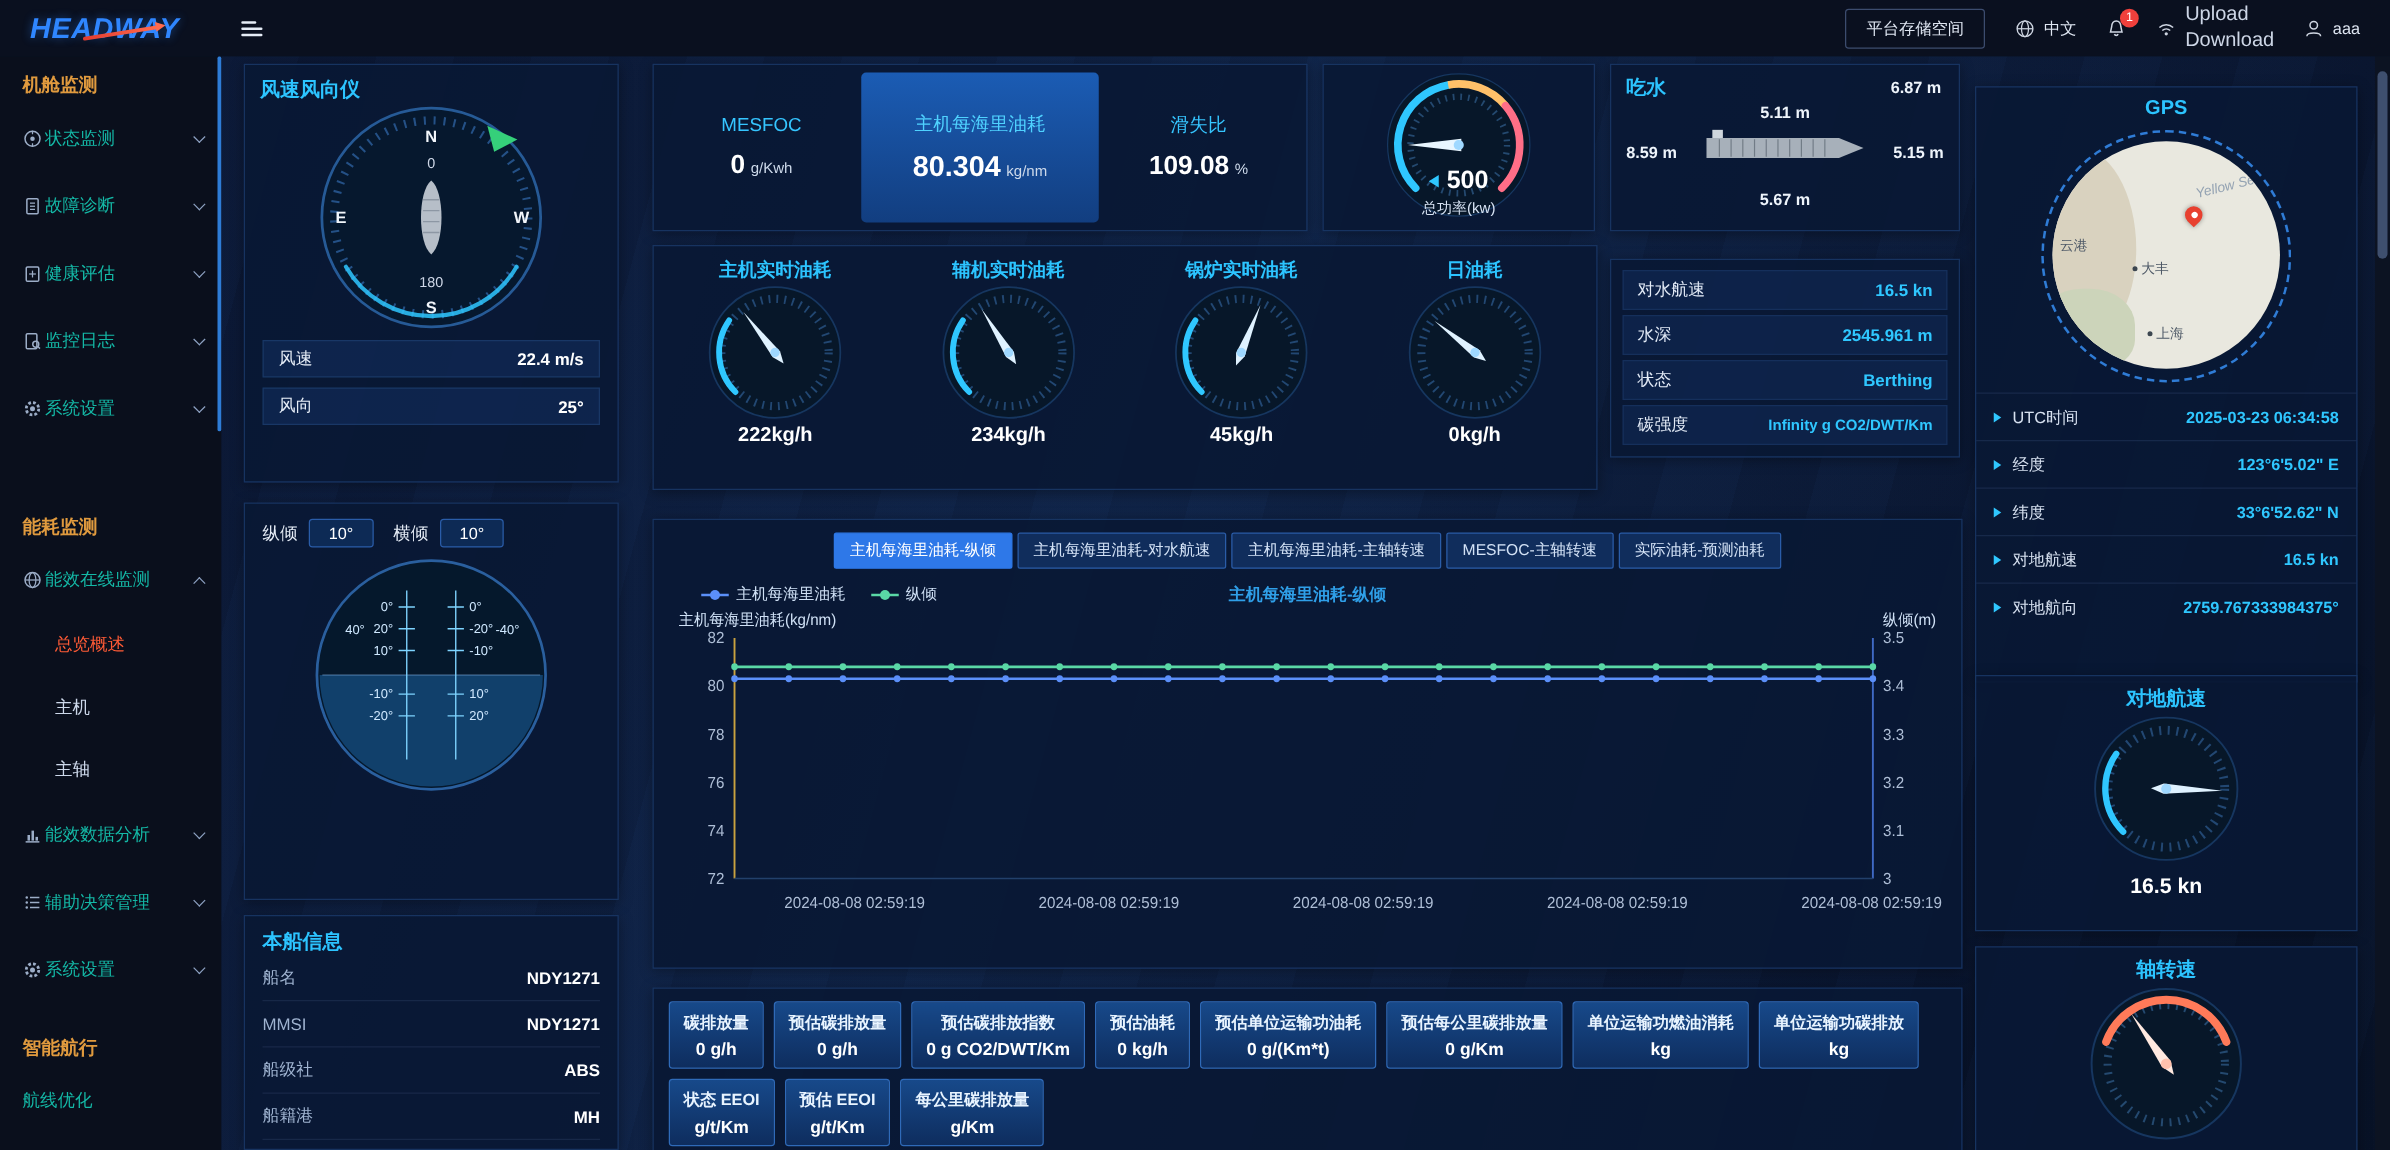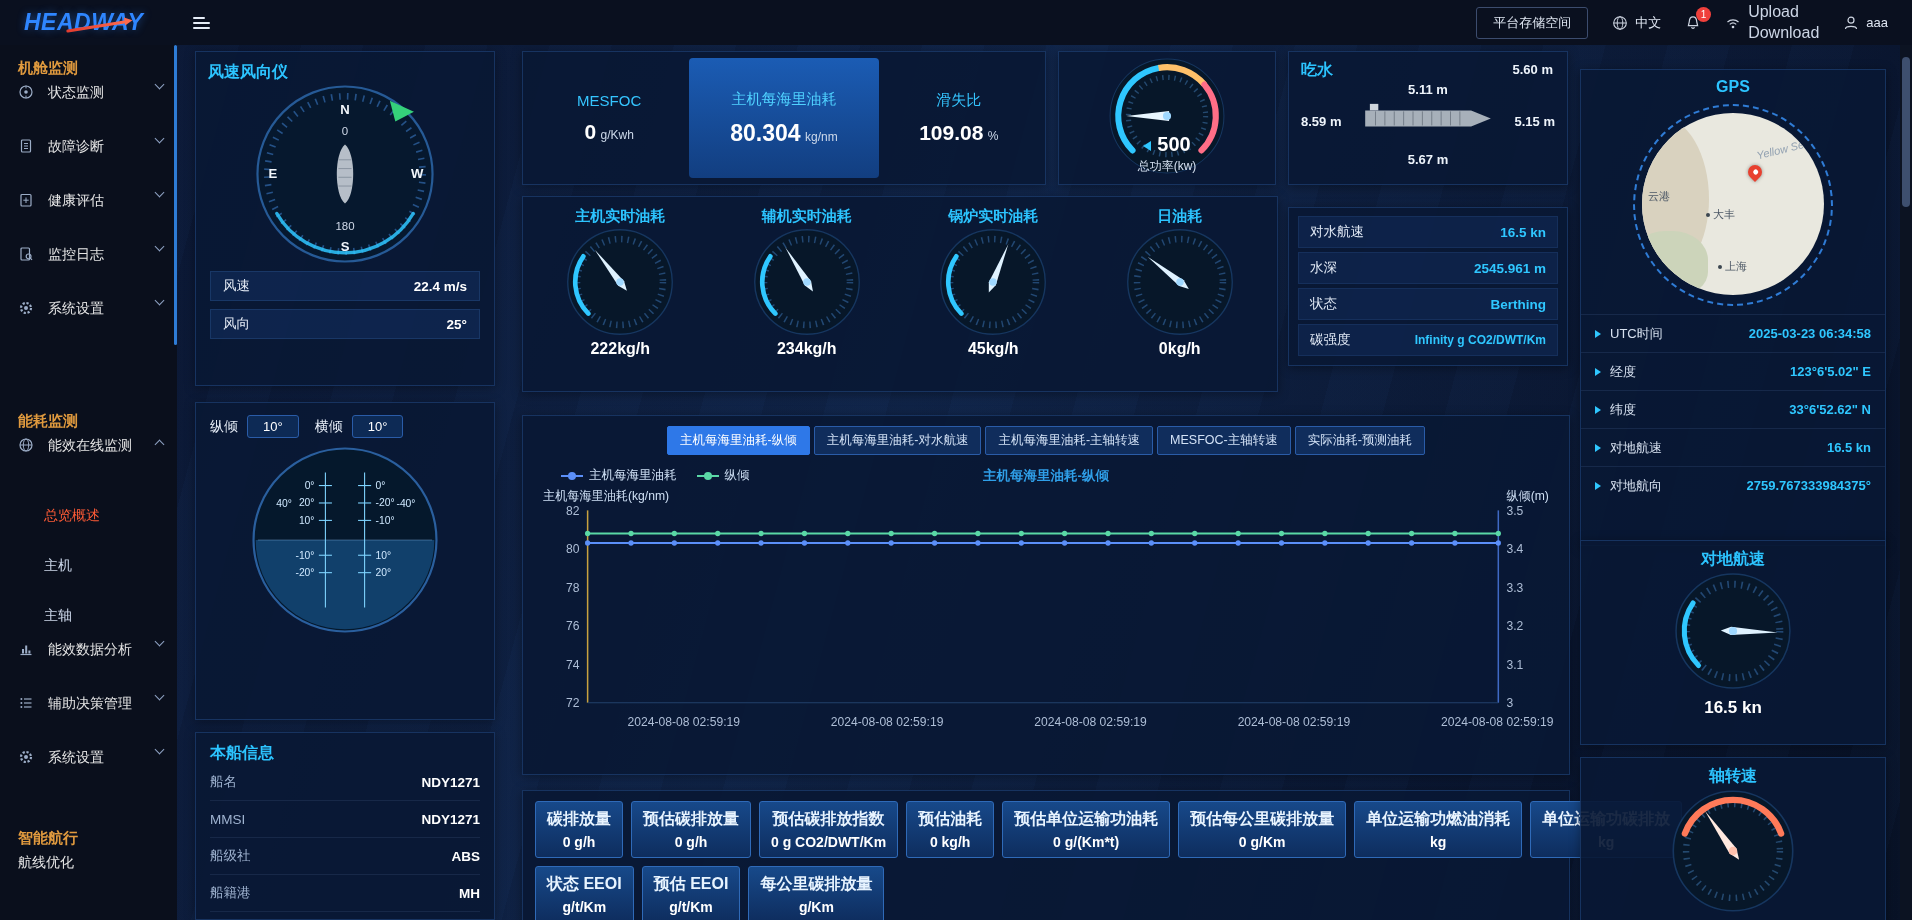--- a/index.html
+++ b/index.html
@@ -20,21 +20,21 @@
 .tb-item{display:flex;align-items:center;gap:7px;font-size:13px;color:#dfe6f2;cursor:pointer}
 .bell-wrap{position:relative}
 .badge{position:absolute;top:-8px;right:-10px;min-width:15px;height:15px;border-radius:8px;background:#f0403c;color:#fff;font-size:10px;display:flex;align-items:center;justify-content:center;padding:0 3px}
 .updown-text{display:flex;flex-direction:column;font-size:16px;line-height:1.3;color:#cdd6e6}
 
 .sidebar{position:absolute;top:45px;left:0;width:177px;height:875px;background:#0a0f1c;z-index:20}
 .side-scroll-thumb{position:absolute;right:0;top:0;width:3px;height:300px;background:#2e7cd6;border-radius:2px}
 .side-header{padding:14px 18px 6px;color:#e09a3e;font-size:15px;font-weight:bold}
 .side-header.gap{margin-top:44px}
 .side-header.gap2{margin-top:12px}
-.side-item{height:54px;display:flex;align-items:flex-start;padding:0 14px 0 18px;gap:14px;font-size:14px;color:#e5e5e5;cursor:pointer}
+.side-item{height:54px;display:flex;align-items:center;padding:0 14px 0 18px;gap:2px;font-size:14px;color:#14b8a6;cursor:pointer}
 .side-item .chev{margin-left:auto}
 .side-sub{height:50px;display:flex;align-items:center;padding-left:44px;font-size:14px;color:#cdd8ea;cursor:pointer}
 .side-sub.active{color:#ff5b36}
 .chev{width:7px;height:7px;border-right:1.5px solid #8fa3c4;border-bottom:1.5px solid #8fa3c4;transform:rotate(45deg);margin-top:-3px;flex:none}
 .chev.up{transform:rotate(-135deg);margin-top:4px}
 .sicon{width:16px;height:16px;flex:none;opacity:.92}
 
 .main-bg{position:absolute;top:45px;left:177px;right:0;bottom:0;background:linear-gradient(118deg,#0b1733 0%,#102448 42%,#0a1630 78%,#081226 100%);z-index:1}
 .main-bg:before{content:"";position:absolute;inset:0;background:repeating-linear-gradient(105deg,rgba(40,80,140,.05) 0 60px,rgba(10,20,40,.05) 60px 120px)}
 .panel{position:absolute;background:rgba(9,24,52,.92);border:1px solid rgba(48,98,168,.38);border-radius:0;box-shadow:0 2px 10px rgba(0,0,0,.35);z-index:5}
@@ -123,21 +123,21 @@
 .axlab{fill:#cfe0f5;font-size:12px}
 
 .shipinfo-panel{left:195px;top:732px;width:300px;height:188px;padding:10px 14px}
 .srow{height:37px;display:flex;align-items:center;border-bottom:1px solid rgba(130,160,210,.12);font-size:13.5px}
 .srow .lbl{color:#9fb3d0}
 .srow .val{margin-left:auto;font-weight:bold;color:#fff}
 
 .emission-panel{left:522px;top:790px;width:1048px;height:170px;padding:10px 12px}
 .cards{display:flex;gap:8px}
 .card{background:linear-gradient(180deg,#17498a,#0e2d5e);border:1px solid #2f6ab8;border-radius:3px;padding:7px 11px;display:flex;flex-direction:column;align-items:center;gap:4px}
-.card-label{font-size:16px;font-weight:bold;color:#e8f4ff;white-space:nowrap}
+.card-label{font-size:13px;font-weight:bold;color:#e8f4ff;white-space:nowrap}
 .card-value{font-size:14px;font-weight:bold;color:#fff;white-space:nowrap}
 .cards.row2{margin-top:8px}
 
 .sog-panel{left:1580px;top:540px;width:306px;height:205px;text-align:center;padding-top:8px}
 .sog-value{font-size:17px;font-weight:bold;color:#fff;margin-top:2px}
 .shaft-panel{left:1580px;top:757px;width:306px;height:230px;text-align:center;padding-top:8px}
 
 .vscroll{position:absolute;top:45px;right:0;width:12px;bottom:0;background:#0c1322;z-index:25}
 .vscroll-thumb{position:absolute;top:12px;left:2px;width:8px;height:150px;border-radius:4px;background:#3e4f6e;cursor:pointer}
 </style>
@@ -352,21 +352,21 @@
       <path d="M96.8 29.1 A48 48 0 0 1 93.9 93.9" stroke="#ff6e87" stroke-width="6" fill="none" stroke-linecap="round"></path>
       <polygon points="20,60 62,55 62,65" fill="#e8f6ff"></polygon>
       <circle cx="60" cy="60" r="4" fill="#9fd8ff"></circle>
     </svg>
     <div class="power-val"><span class="tri-left"></span><span>500</span></div>
     <div class="power-label">总功率(kw)</div>
   </section>
 
   <section class="panel draft-panel">
     <div class="ptitle">吃水</div>
-    <span class="dval dv-tr">5.60 m</span>
+    <span class="dval dv-tr">6.87 m</span>
     <span class="dval dv-top">5.11 m</span>
     <span class="dval dv-left">8.59 m</span>
     <span class="dval dv-right">5.15 m</span>
     <span class="dval dv-bottom">5.67 m</span>
     <svg class="draft-ship" viewBox="0 0 140 32" width="132" height="30">
       <rect x="8" y="2" width="9" height="7" fill="#cfd6dd"></rect>
       <path d="M3 9 H116 L137 17.5 L116 26 H3 Z" fill="#a7b0ba"></path>
       <g stroke="#717b86" stroke-width="1">
         <line x1="14" y1="10" x2="14" y2="25"></line>
           <line x1="24" y1="10" x2="24" y2="25"></line>

